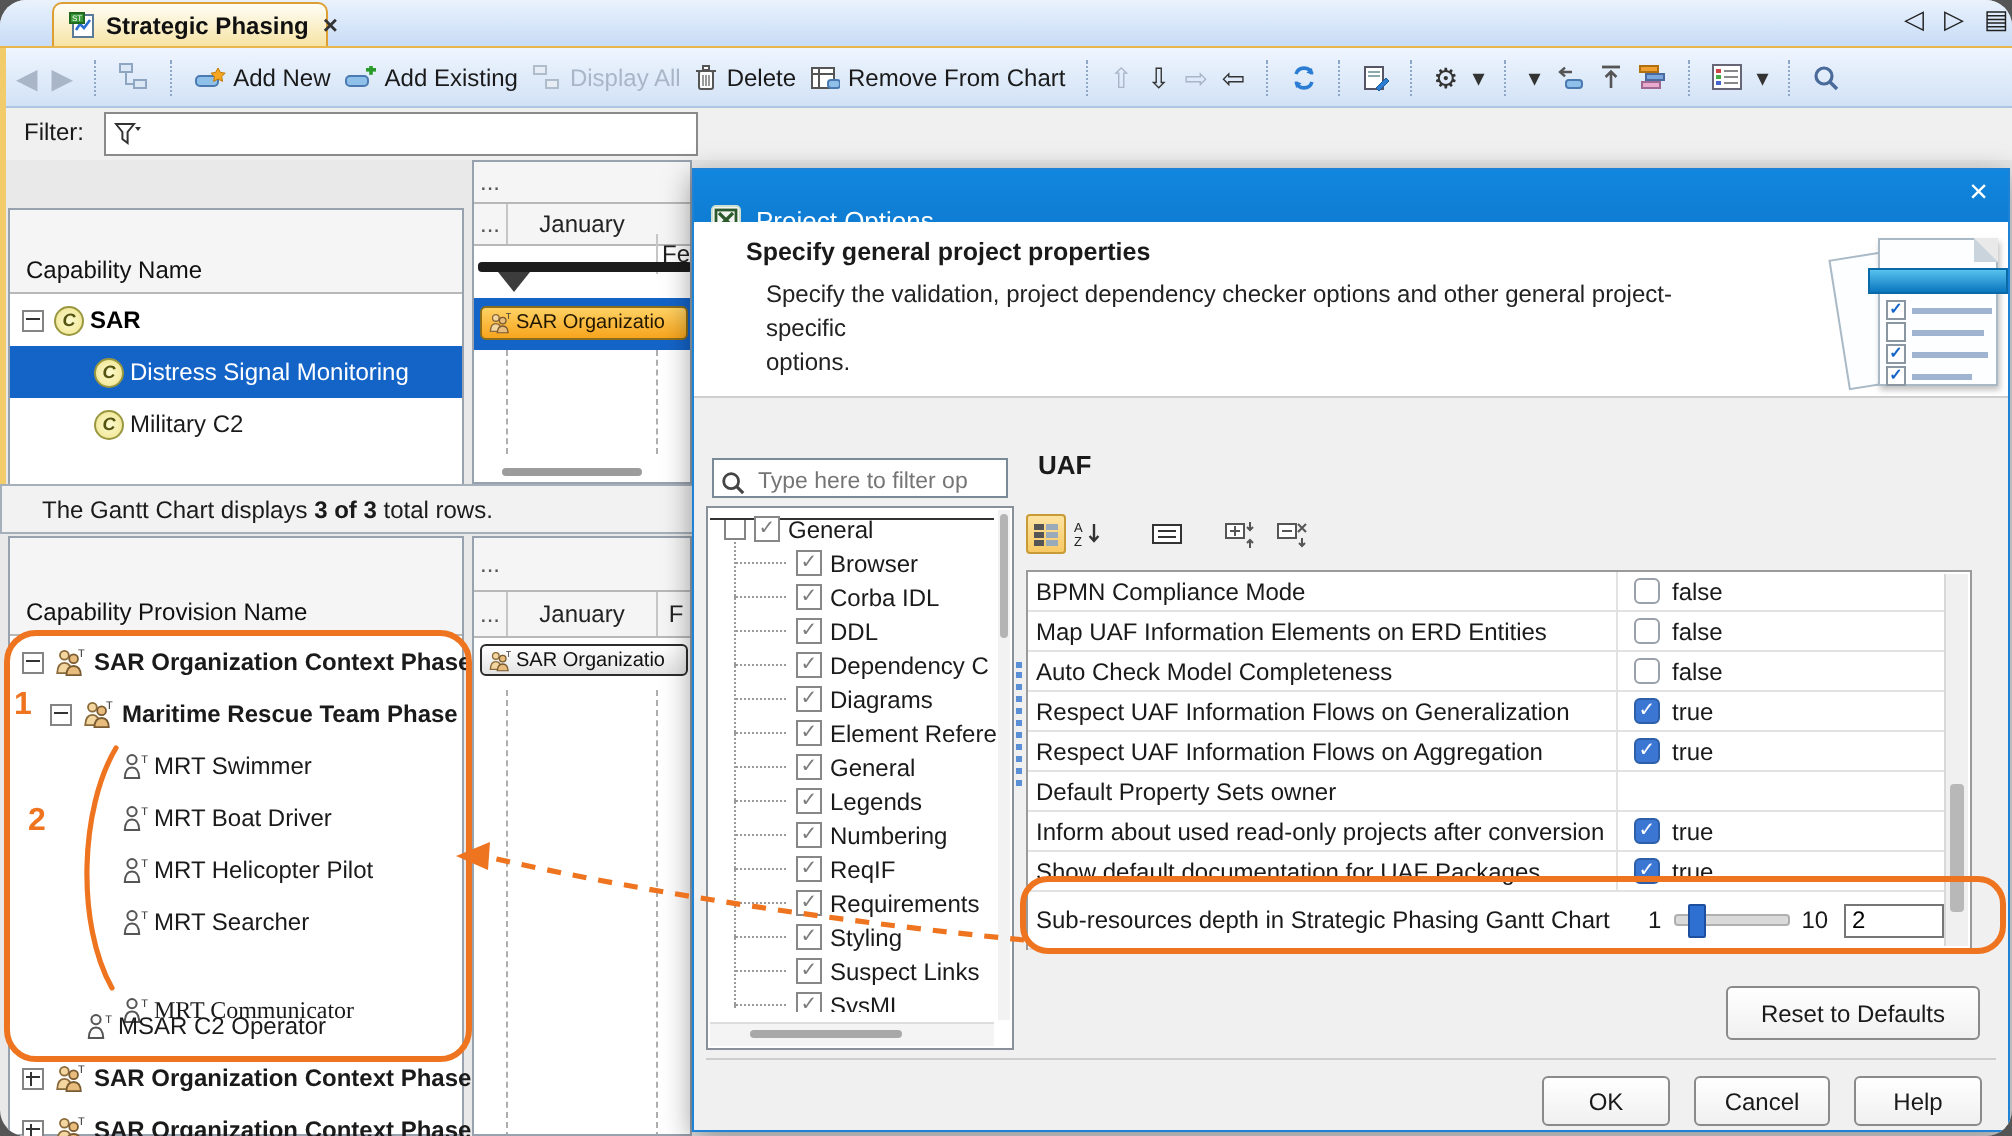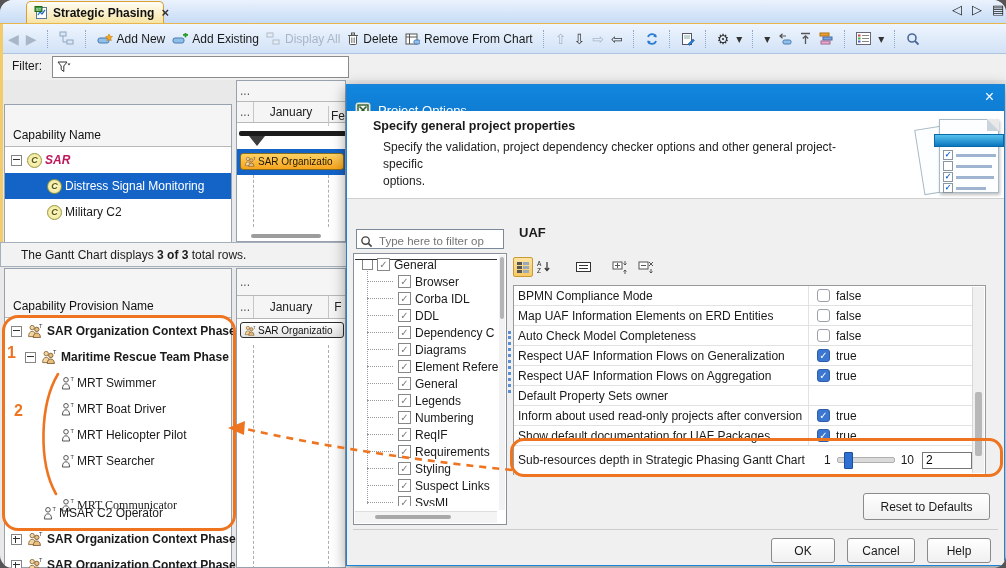--- a/index.html
+++ b/index.html
@@ -35,21 +35,21 @@
   .trow{position:absolute;left:0;right:0;height:26px;display:flex;align-items:center;}
   .trow.sel{background:#1464c8;color:#fff;}
   .exp{position:absolute;width:9px;height:9px;border:1px solid #848484;background:#fff;top:8px;}
   .exp::before{content:"";position:absolute;left:1px;right:1px;top:3px;height:1px;background:#333;}
   .exp.plus::after{content:"";position:absolute;top:1px;bottom:1px;left:3px;width:1px;background:#333;}
   .cap{position:absolute;width:13px;height:13px;border-radius:50%;top:6px;
     background:radial-gradient(#fdfad2,#efe388);border:1px solid #99973f;
     text-align:center;line-height:13px;font-size:9px;font-weight:bold;color:#555512;font-style:normal;}
   .lab{position:absolute;white-space:nowrap;}
   .b{font-weight:bold;}
-  .ital{font-style:italic;color:#be185d;}
+  .ital{color:#000000;}
   .hthumb{position:absolute;height:4px;border-radius:2px;background:#9c9c9c;}
   
   .gcell{position:absolute;box-sizing:border-box;border-left:1px solid #c6c6c6;color:#222;
     display:flex;align-items:center;justify-content:center;}
   .gdash{position:absolute;width:0;border-left:1px dashed #aeaeae;}
   .gbar-black{position:absolute;height:5px;background:#1c1c1c;border-radius:2px;}
   .gtri{position:absolute;width:0;height:0;border-left:8px solid transparent;
     border-right:8px solid transparent;border-top:10px solid #3c3c3c;}
   .gbar-orange{position:absolute;height:17px;border:1px solid #8a6d1a;border-radius:3px;
     background:linear-gradient(#ffd264,#f7a41d);display:flex;align-items:center;gap:2px;
@@ -329,21 +329,21 @@
     <span class="hthumb" style="left:55px;top:153px;width:145px;"></span>
   </div>
 
   <div class="pane" style="left:236px;top:80px;width:110px;height:162px;overflow:hidden;">
     <div class="phead" style="height:20px;">
       <span class="gcell" style="left:0;top:0;width:16px;height:20px;border-left:none;color:#555;">...</span>
     </div>
     <div class="phead" style="top:21px;height:20px;background:#f5f5f5;">
       <span class="gcell" style="left:0;top:0;width:16px;height:20px;border-left:none;color:#555;">...</span>
       <span class="gcell" style="left:16px;top:0;width:75px;height:20px;">January</span>
-      <span class="gcell" style="left:91px;top:4px;width:19px;height:20px;">Fe</span>
+      <span class="gcell" style="left:91px;top:15px;width:19px;height:20px;">Fe</span>
     </div>
     <div class="gdash" style="left:16px;top:94px;height:52px;"></div>
     <div class="gdash" style="left:91px;top:94px;height:52px;"></div>
     <div class="gbar-black" style="left:2px;top:50px;width:107px;"></div>
     <div class="gtri" style="left:12px;top:55px;"></div>
     <div class="trow sel" style="top:68px;height:26px;"></div>
     <div class="gbar-orange" style="left:3px;top:72px;width:104px;">
       <svg width="12" height="11" viewBox="0 0 16 14">
           <use href="#sym-org"></use>
         </svg>

